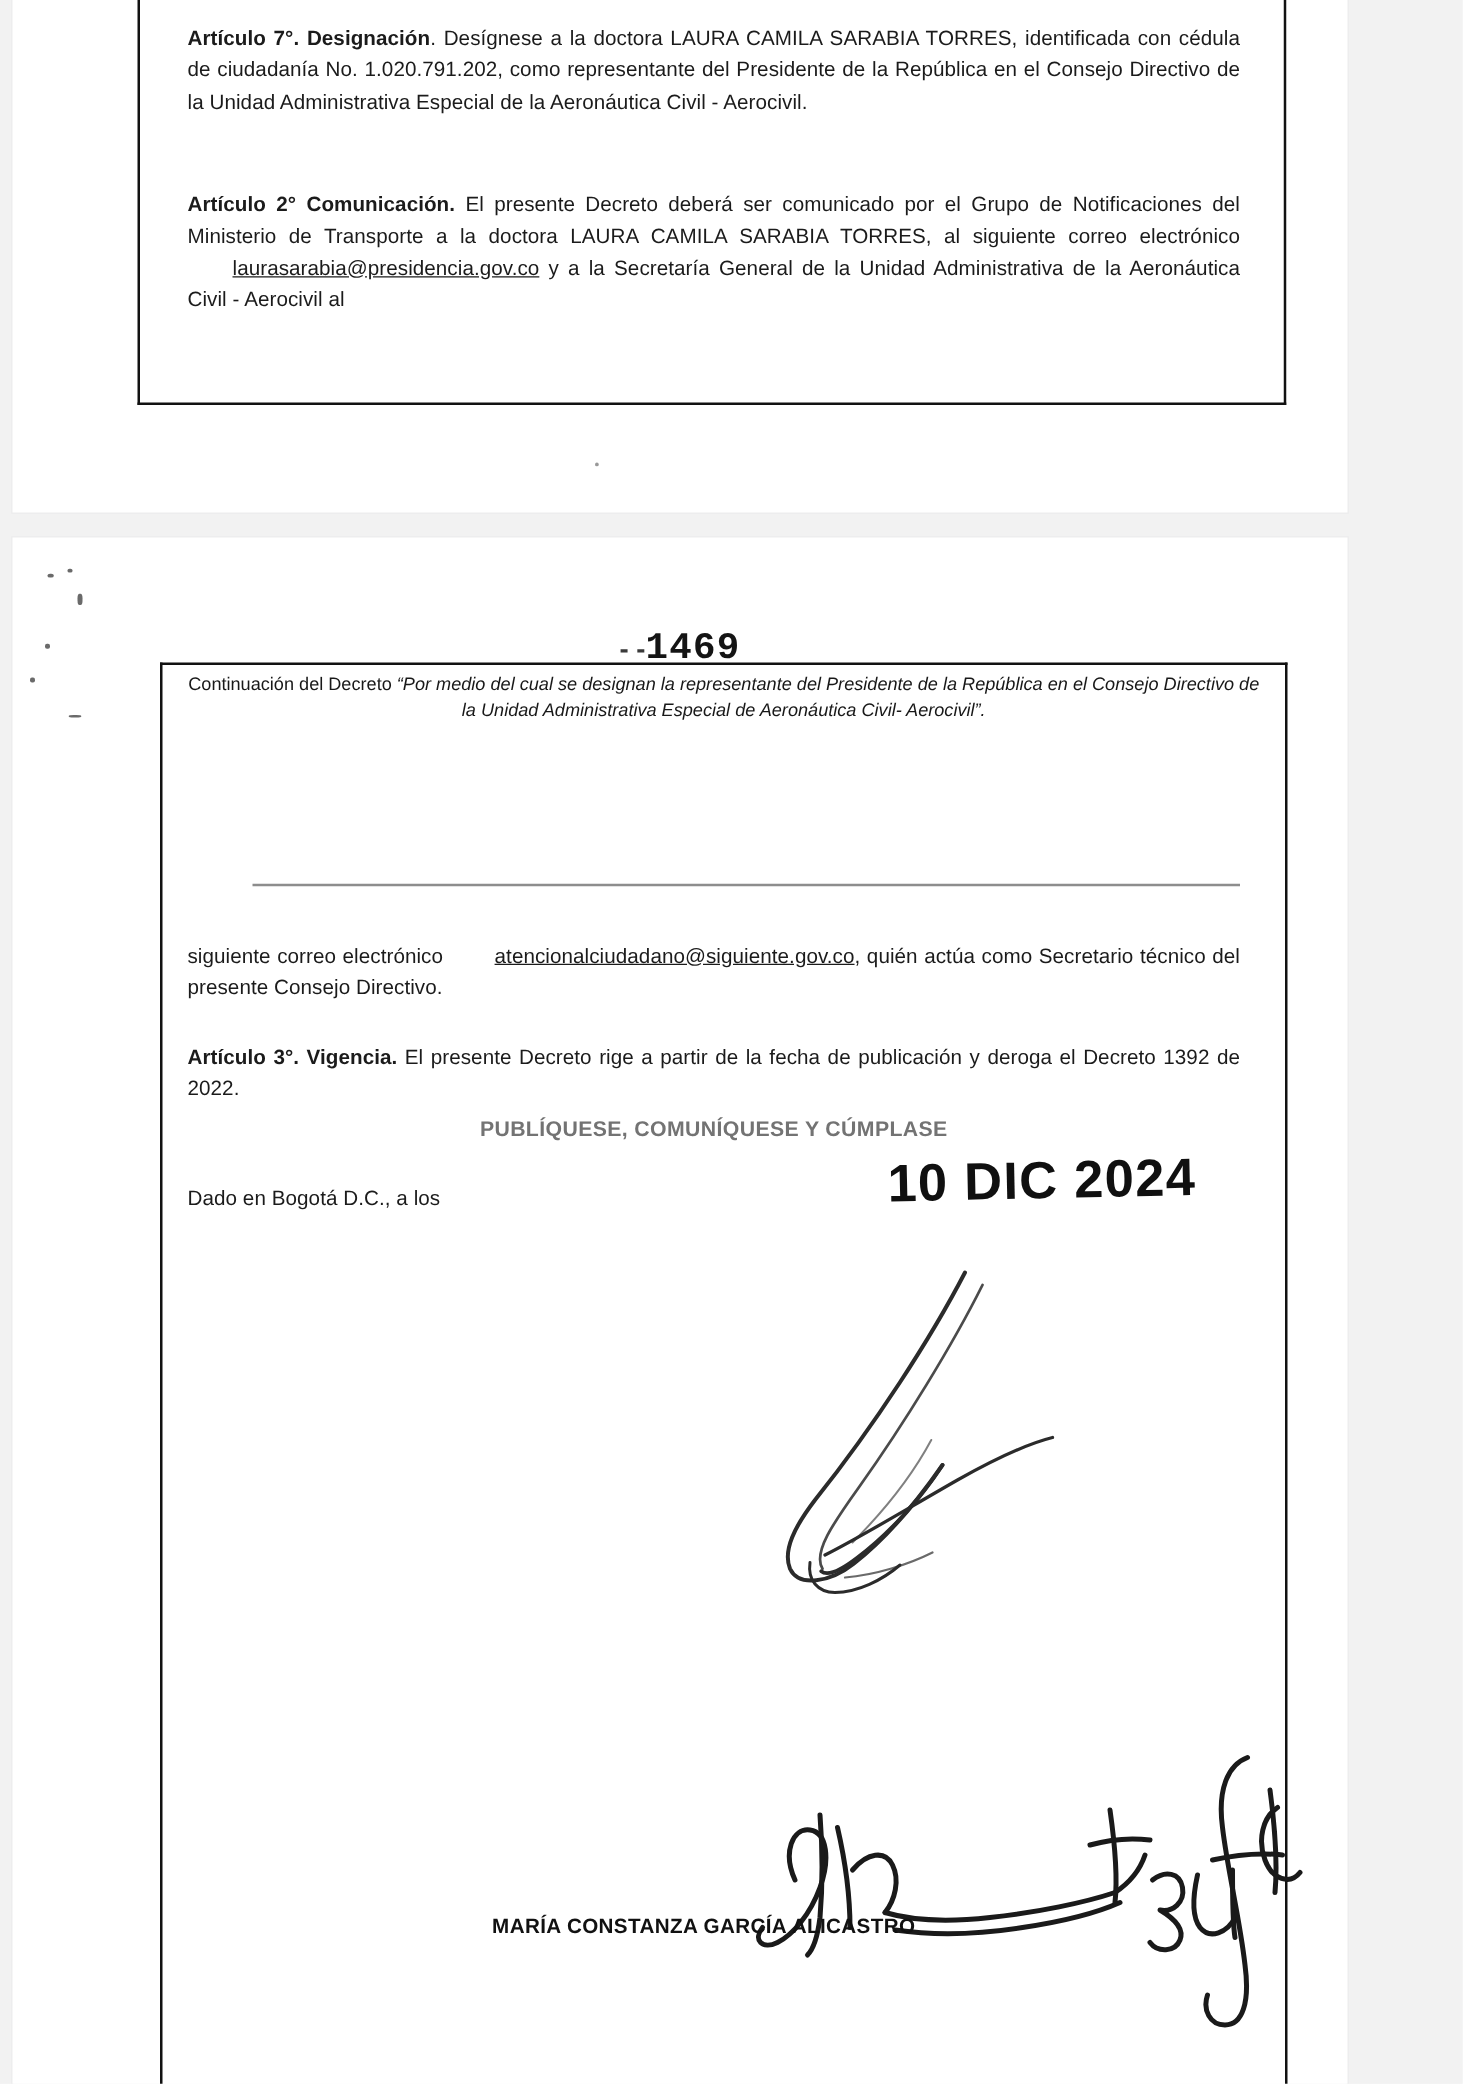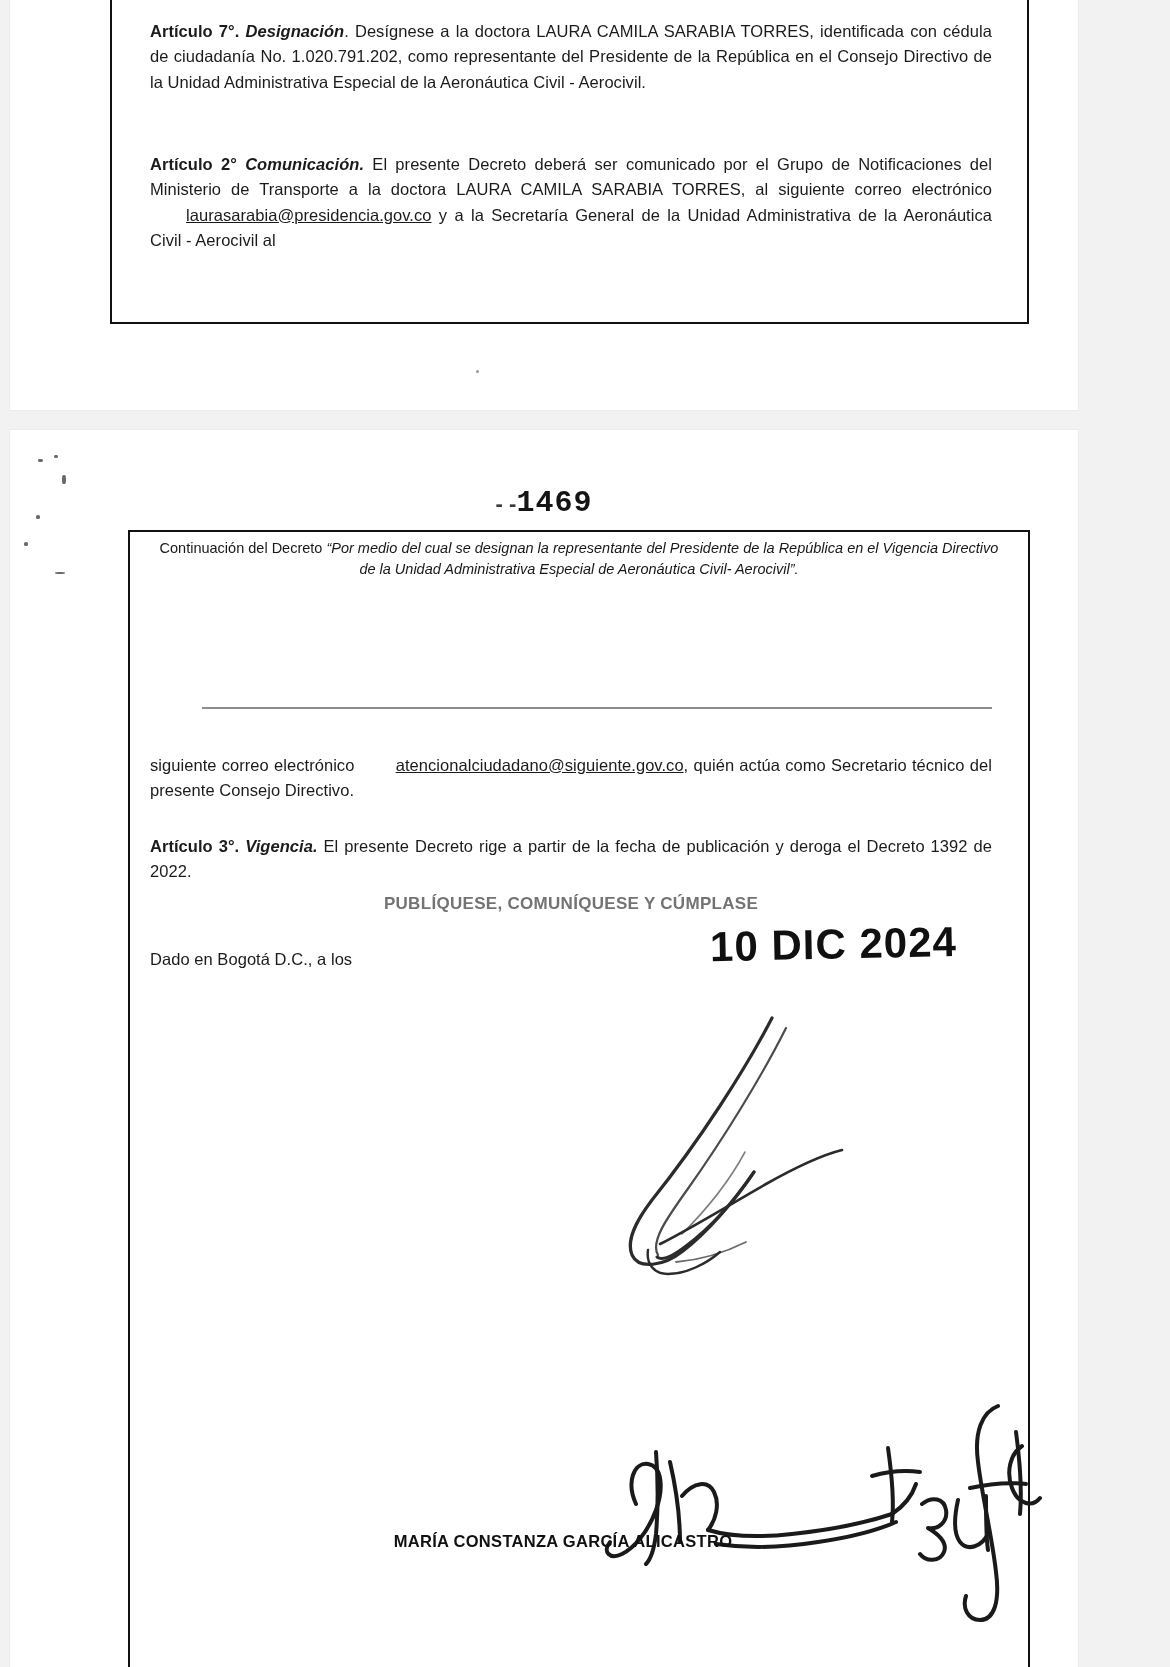--- a/index.html
+++ b/index.html
@@ -58,21 +58,21 @@
   .body-text {
     font-family: "Liberation Sans", sans-serif;
     font-size: 16.5px;
     line-height: 25.5px;
     color: #1b1b1b;
     text-align: justify;
     -webkit-font-smoothing: none;
     letter-spacing: 0.05px;
   }
   .bold { font-weight: bold; }
-  .bolditalic { font-weight: bold; font-style: italic; }
+  .bolditalic { font-weight: bold; }
   .underline { text-decoration: underline; margin-left: 36px; }
   #art1-para {
     position: absolute;
     left: 38px;
     top: 50px;
     width: 842px;
   }
   #art2-para {
     position: absolute;
     left: 38px;
@@ -86,21 +86,21 @@
     width: 3px;
     height: 3px;
     background: #999;
     border-radius: 50%;
   }
 
   
   #decree-number {
     position: absolute;
     left: 0;
-    top: 56px;
+    top: 72px;
     width: 1068px;
     text-align: center;
     font-family: "Liberation Mono", monospace;
     font-size: 30px;
     font-weight: bold;
     letter-spacing: 1px;
     color: #141414;
   }
   #decree-number .pre-marks {
     font-family: "Liberation Sans", sans-serif;
@@ -239,21 +239,21 @@
   <div class="speck" style="left:52px;  top:45px;  width:4px;  height:9px;"></div>
   <div class="speck" style="left:26px;  top:85px;  width:4px;  height:4px;"></div>
   <div class="speck" style="left:14px;  top:112px; width:4px;  height:4px;"></div>
   <div class="speck" style="left:45px;  top:142px; width:10px; height:2px;"></div>
 
   <div id="decree-number"><span class="pre-marks">- -</span><span>1469</span></div>
 
   <div class="doc-frame" id="frame-bottom">
 
     <div id="continuation">
-      <span>Continuación del Decreto </span><span class="italic">“Por medio del cual se designan la representante del Presidente de la República en el Vigencia Directivo de la Unidad Administrativa Especial de Aeronáutica Civil- Aerocivil”.</span>
+      <span>Continuación del Decreto </span><span class="italic">“Por medio del cual se designan la representante del Presidente de la República en el Consejo Directivo de la Unidad Administrativa Especial de Aeronáutica Civil- Aerocivil”.</span>
     </div>
 
     <div id="hrule"></div>
 
     <p class="body-text" id="para-siguiente">
       <span>siguiente correo electrónico </span><span class="underline">atencionalciudadano@siguiente.gov.co</span><span>, quién actúa como Secretario técnico del presente Consejo Directivo.</span>
     </p>
 
     <p class="body-text" id="art3-para">
       <span class="bold">Artículo 3°.</span><span> </span><span class="bolditalic">Vigencia.</span><span> El presente Decreto rige a partir de la fecha de publicación y deroga el Decreto 1392 de 2022.</span>

